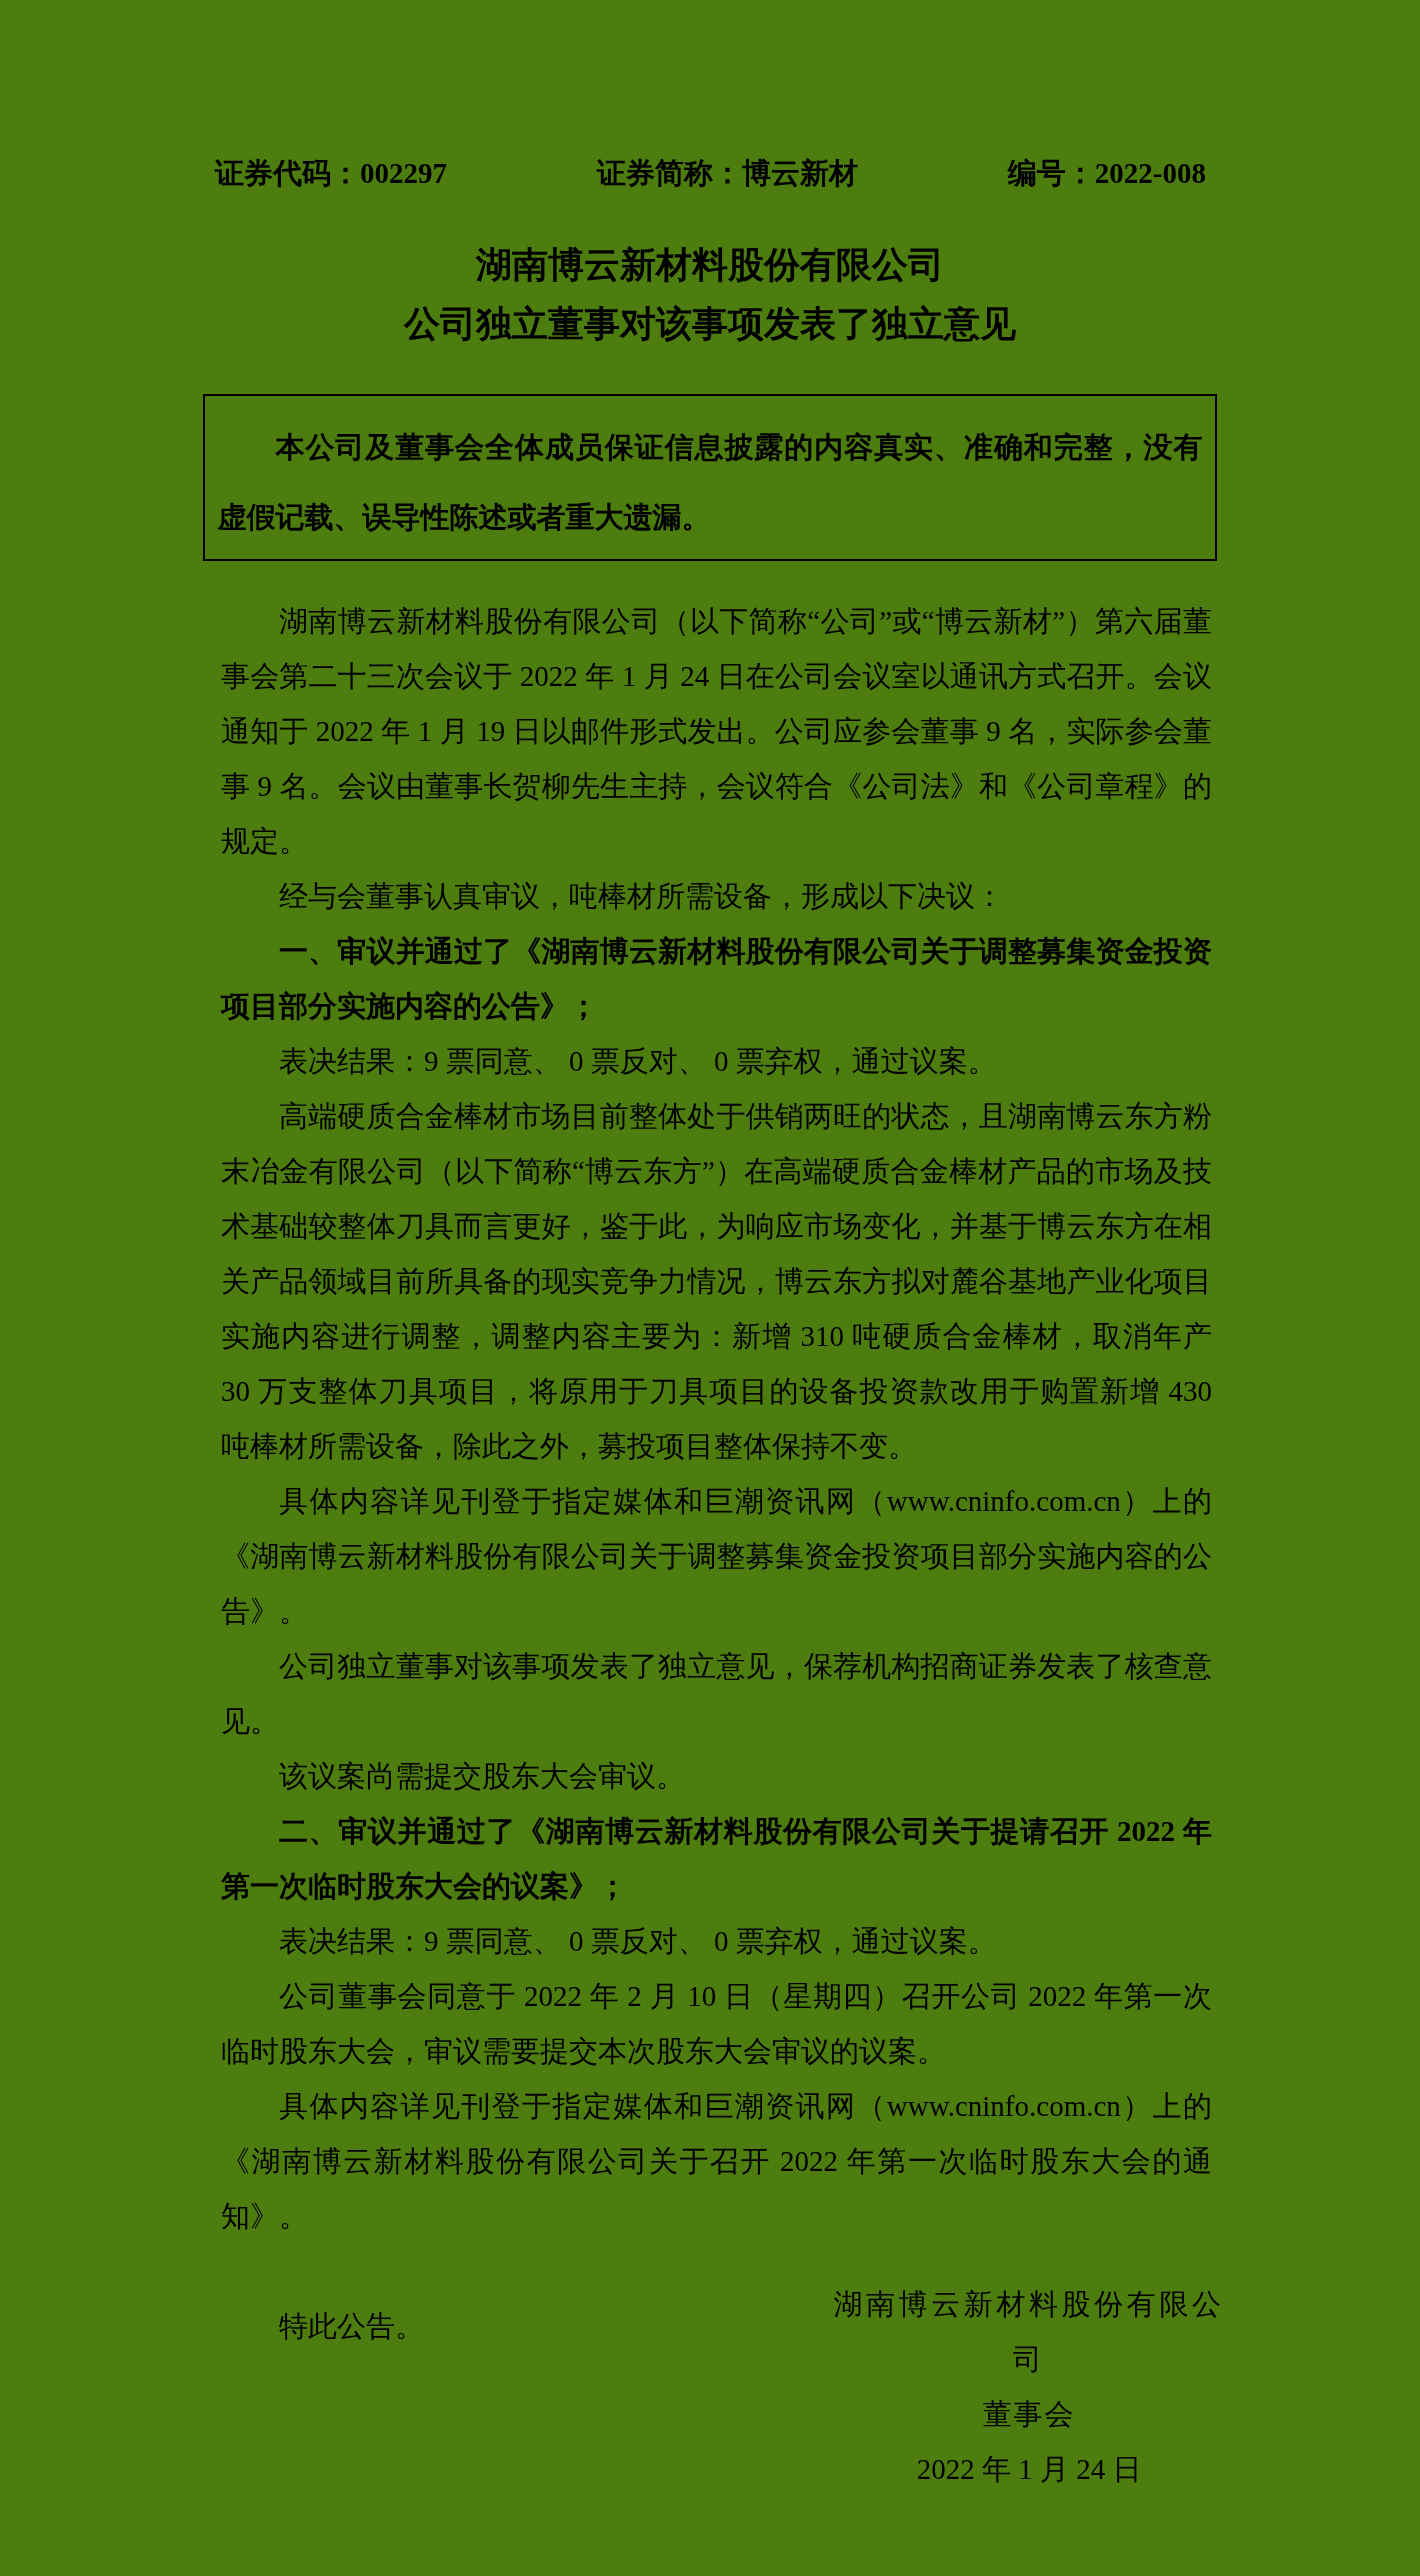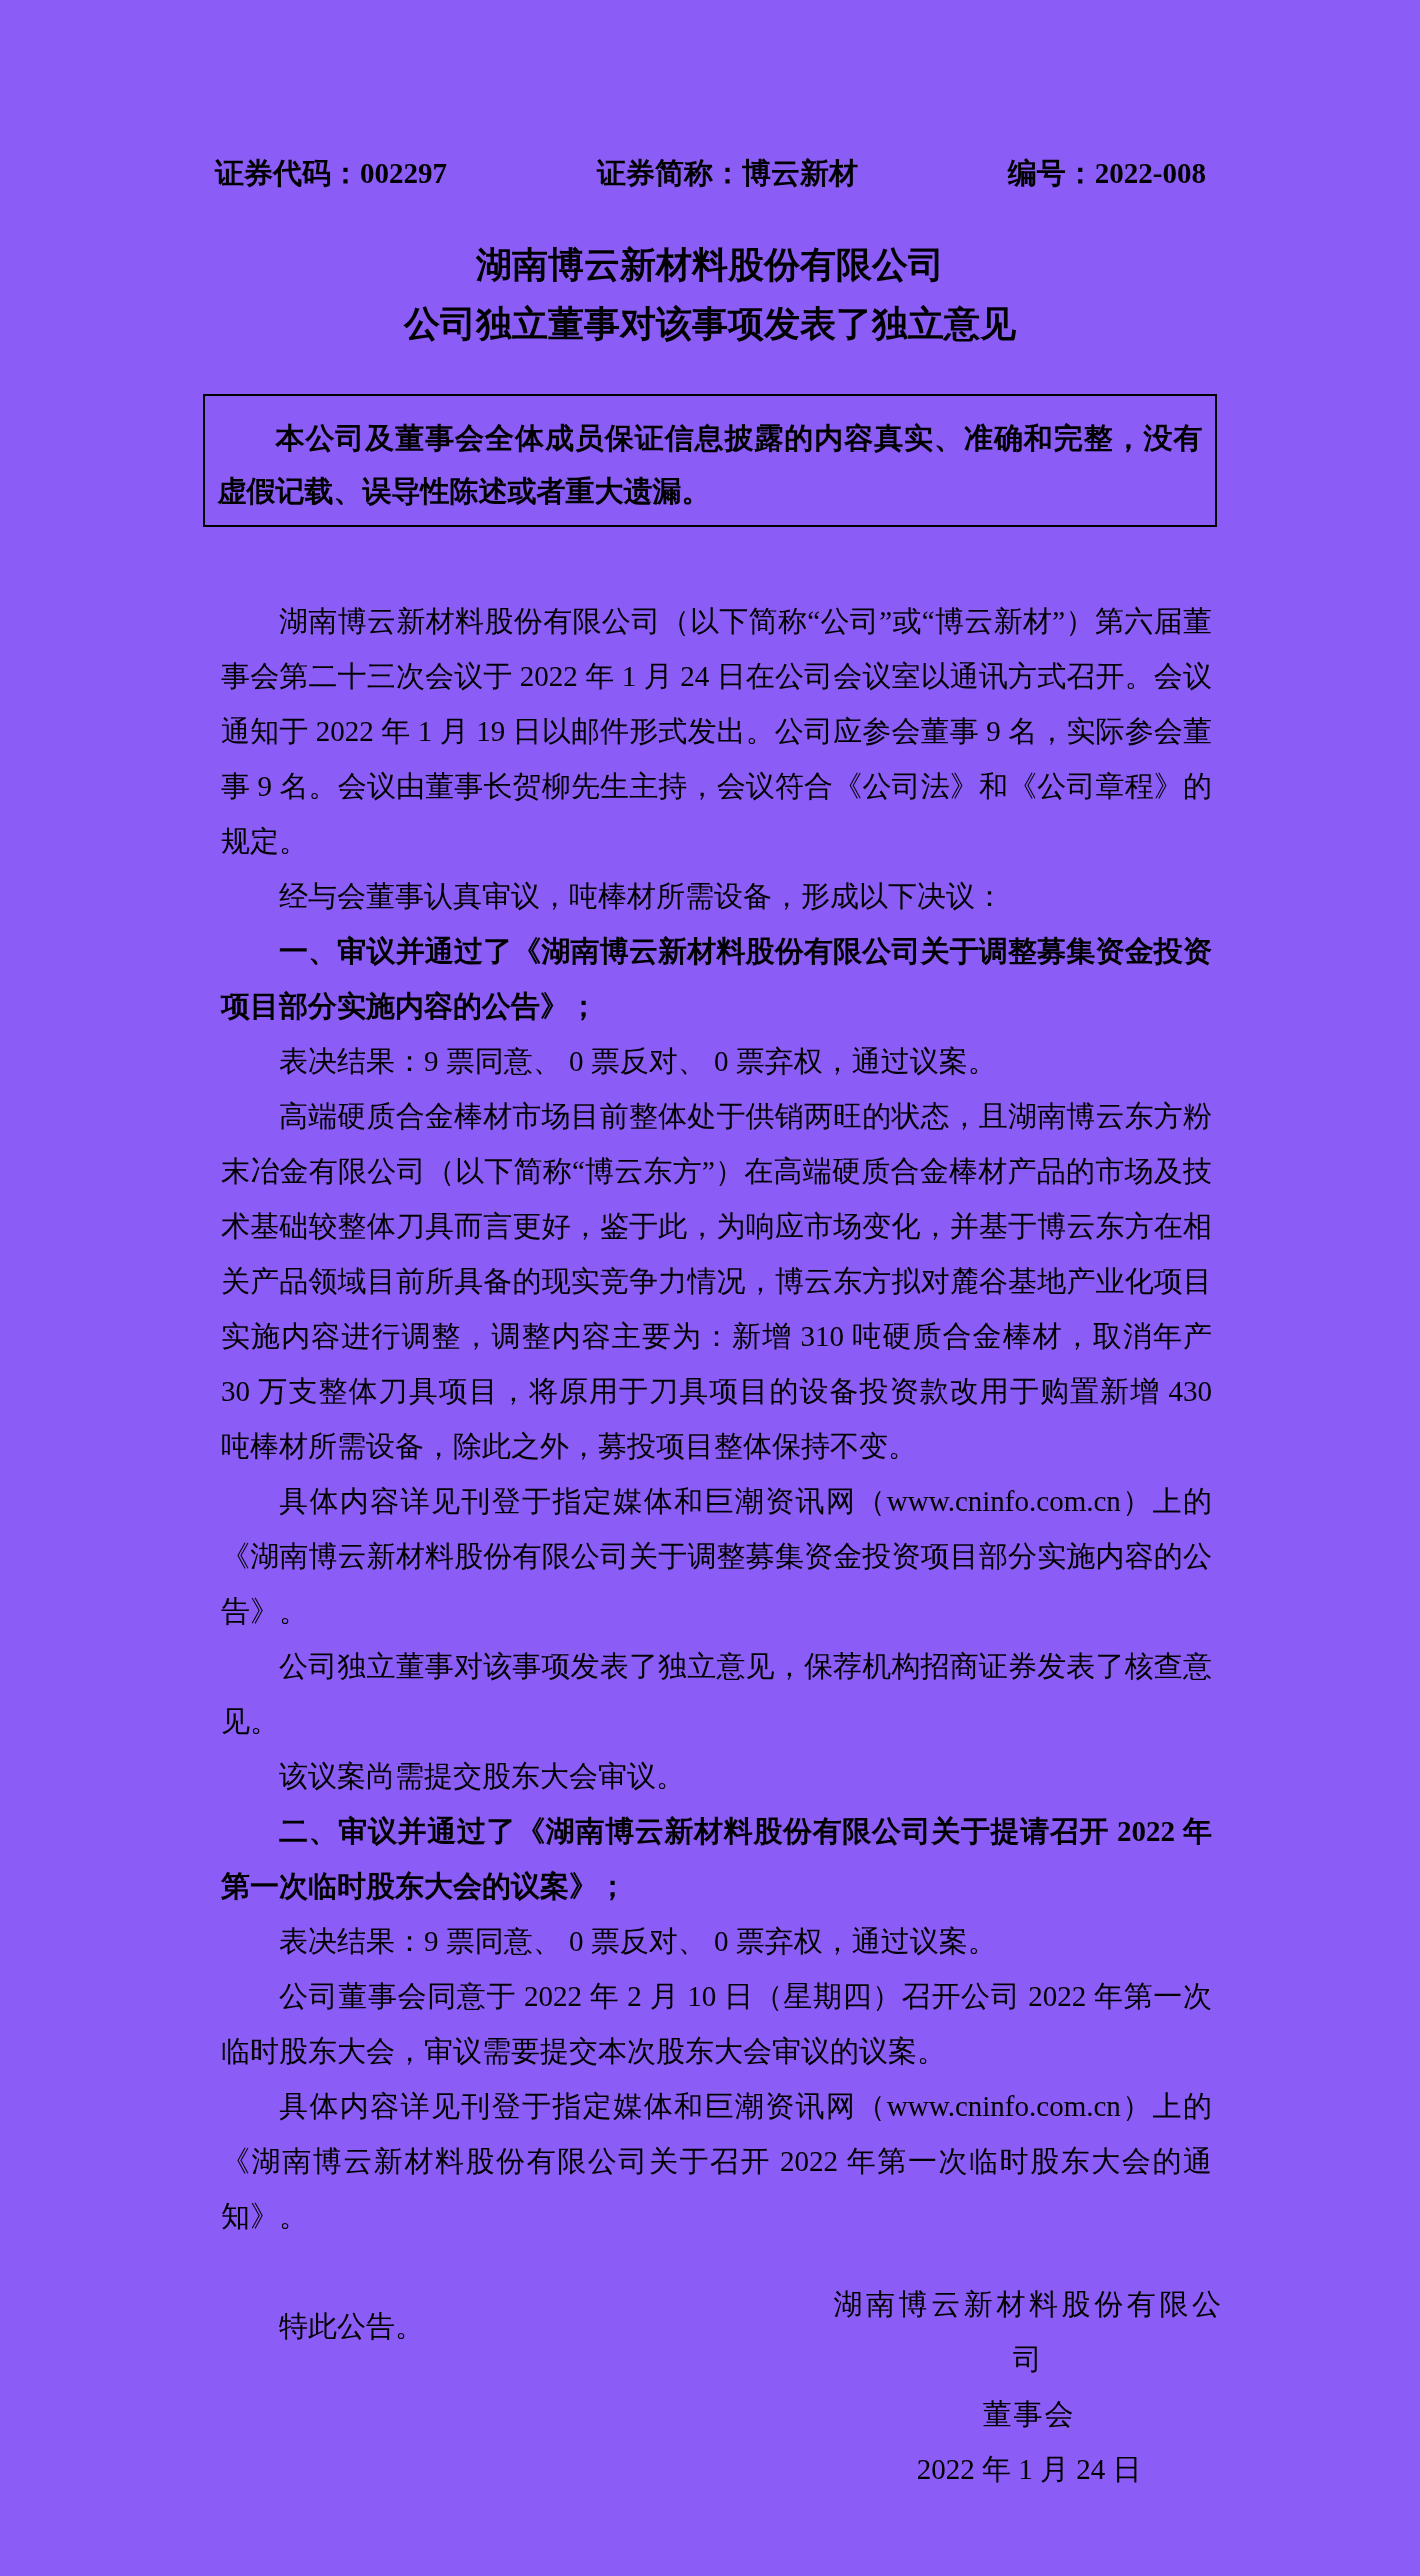--- a/index.html
+++ b/index.html
@@ -4,21 +4,21 @@
 <style>
   html, body {
     margin: 0;
     padding: 0;
     background: #ffffff;
   }
   .page {
     position: relative;
     width: 1420px;
     height: 2576px;
-    background: #8b5cf6;
+    background: #4d7c0f;
     color: #000000;
     font-family: "Liberation Serif", "DejaVu Serif", serif;
     overflow: hidden;
   }
   .header-row {
     position: absolute;
     left: 215px;
     top: 154px;
     width: 991px;
     display: flex;
@@ -40,21 +40,21 @@
   .disclaimer-box {
     position: absolute;
     left: 203px;
     top: 394px;
     width: 1014px;
     box-sizing: border-box;
     border: 2.7px solid #000000;
     padding: 16px 12.5px 7.2px 12.5px;
     font-size: 29px;
     font-weight: bold;
-    line-height: 53px;
+    line-height: 70px;
     text-align: justify;
     text-indent: 2em;
   }
   .body-text {
     position: absolute;
     left: 215px;
     top: 594px;
     width: 991px;
     font-size: 29px;
     line-height: 55px;

